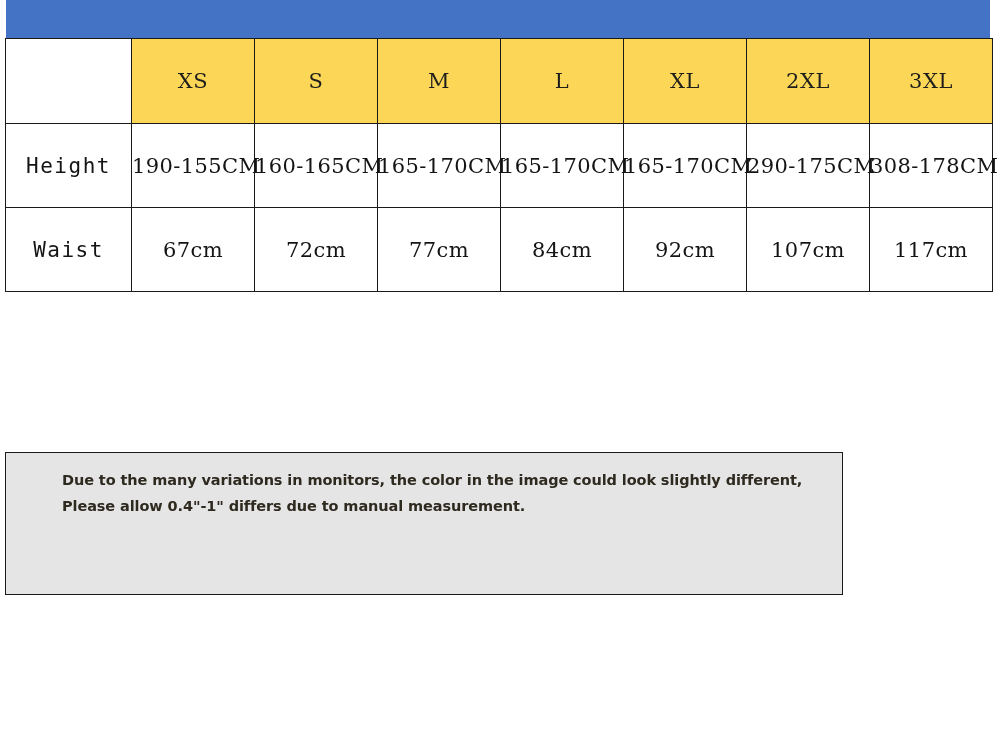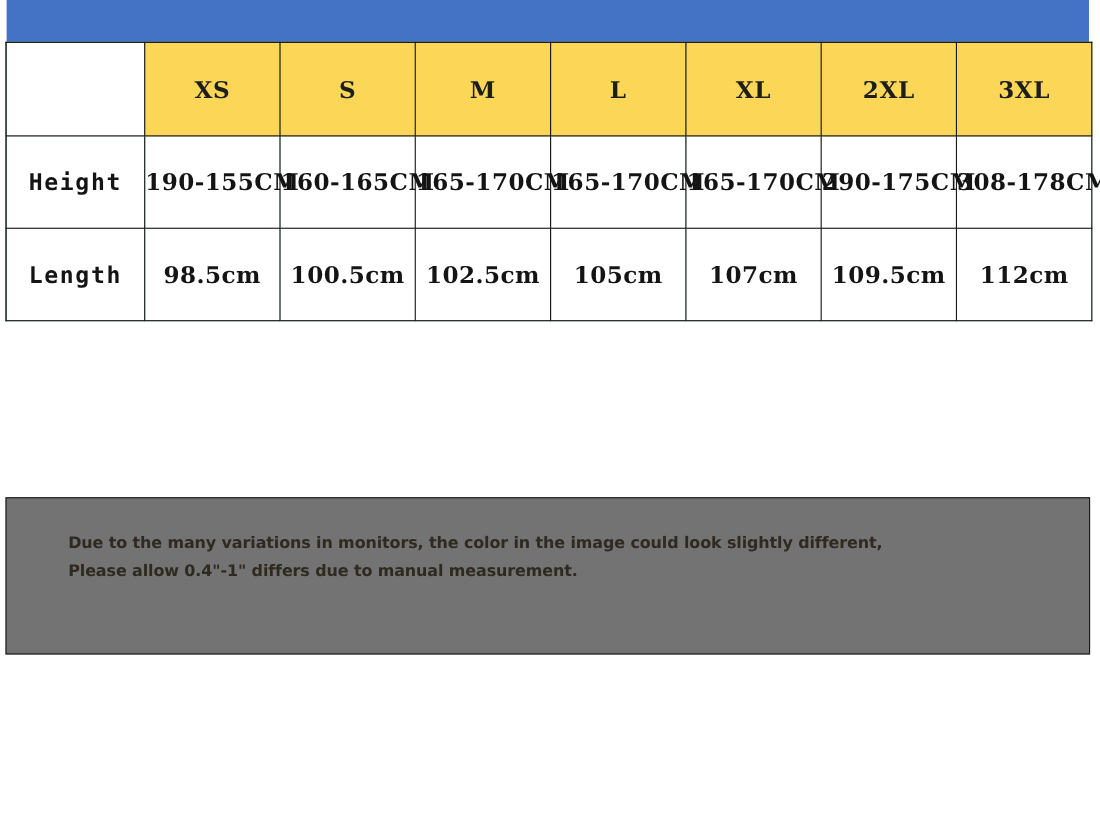--- a/index.html
+++ b/index.html
@@ -39,22 +39,21 @@
     position: absolute;
     left: 5px;
     top: 38px;
     width: 986px;
   }
 
   table.size-chart {
     border-collapse: collapse;
     table-layout: fixed;
     width: 986px;
-    background: #14532d;
-    font-weight: bold;
+    background: #ec4899;
   }
 
   table.size-chart td {
     border: 1.6px solid #1a1a1a;
     text-align: center;
     vertical-align: middle;
     padding: 0;
     background: #ffffff;
   }
 
@@ -92,26 +91,26 @@
   tr.data-row td.cell-value {
     font-size: 21px;
     letter-spacing: 0.4px;
   }
 
   
   .notes {
     position: absolute;
     left: 5px;
     top: 452px;
-    width: 986px;
+    width: 838px;
     height: 143px;
-    background: #737373;
+    background: #e5e5e5;
     border: 1.6px solid #1a1a1a;
     box-sizing: border-box;
-    padding: 28px 0 0 56px;
+    padding: 14px 0 0 56px;
   }
   .notes .note-line {
     font-family: "DejaVu Sans", "Liberation Sans", sans-serif;
     font-weight: bold;
     font-size: 14.5px;
     color: #2e2a20;
     line-height: 26px;
     height: 26px;
     letter-spacing: -0.1px;
     white-space: nowrap;
@@ -153,31 +152,31 @@
           <td class="cell-value">190-155CM</td>
           <td class="cell-value">160-165CM</td>
           <td class="cell-value">165-170CM</td>
           <td class="cell-value">165-170CM</td>
           <td class="cell-value">165-170CM</td>
           <td class="cell-value">290-175CM</td>
           <td class="cell-value">308-178CM</td>
         </tr>
 
 
+        <tr class="data-row">
+          <td class="row-label">Waist</td>
+          <td class="cell-value">67cm</td>
+          <td class="cell-value">72cm</td>
+          <td class="cell-value">77cm</td>
+          <td class="cell-value">84cm</td>
+          <td class="cell-value">92cm</td>
+          <td class="cell-value">107cm</td>
+          <td class="cell-value">117cm</td>
+        </tr>
 
-        <tr class="data-row">
-          <td class="row-label">Length</td>
-          <td class="cell-value">98.5cm</td>
-          <td class="cell-value">100.5cm</td>
-          <td class="cell-value">102.5cm</td>
-          <td class="cell-value">105cm</td>
-          <td class="cell-value">107cm</td>
-          <td class="cell-value">109.5cm</td>
-          <td class="cell-value">112cm</td>
-        </tr>
       </tbody>
     </table>
   </div>
 
   <div class="notes">
     <div class="note-line">Due to the many variations in monitors, the color in the image could look slightly different,</div>
     <div class="note-line">Please allow 0.4"-1" differs due to manual measurement.</div>
   </div>
 
 </div>

